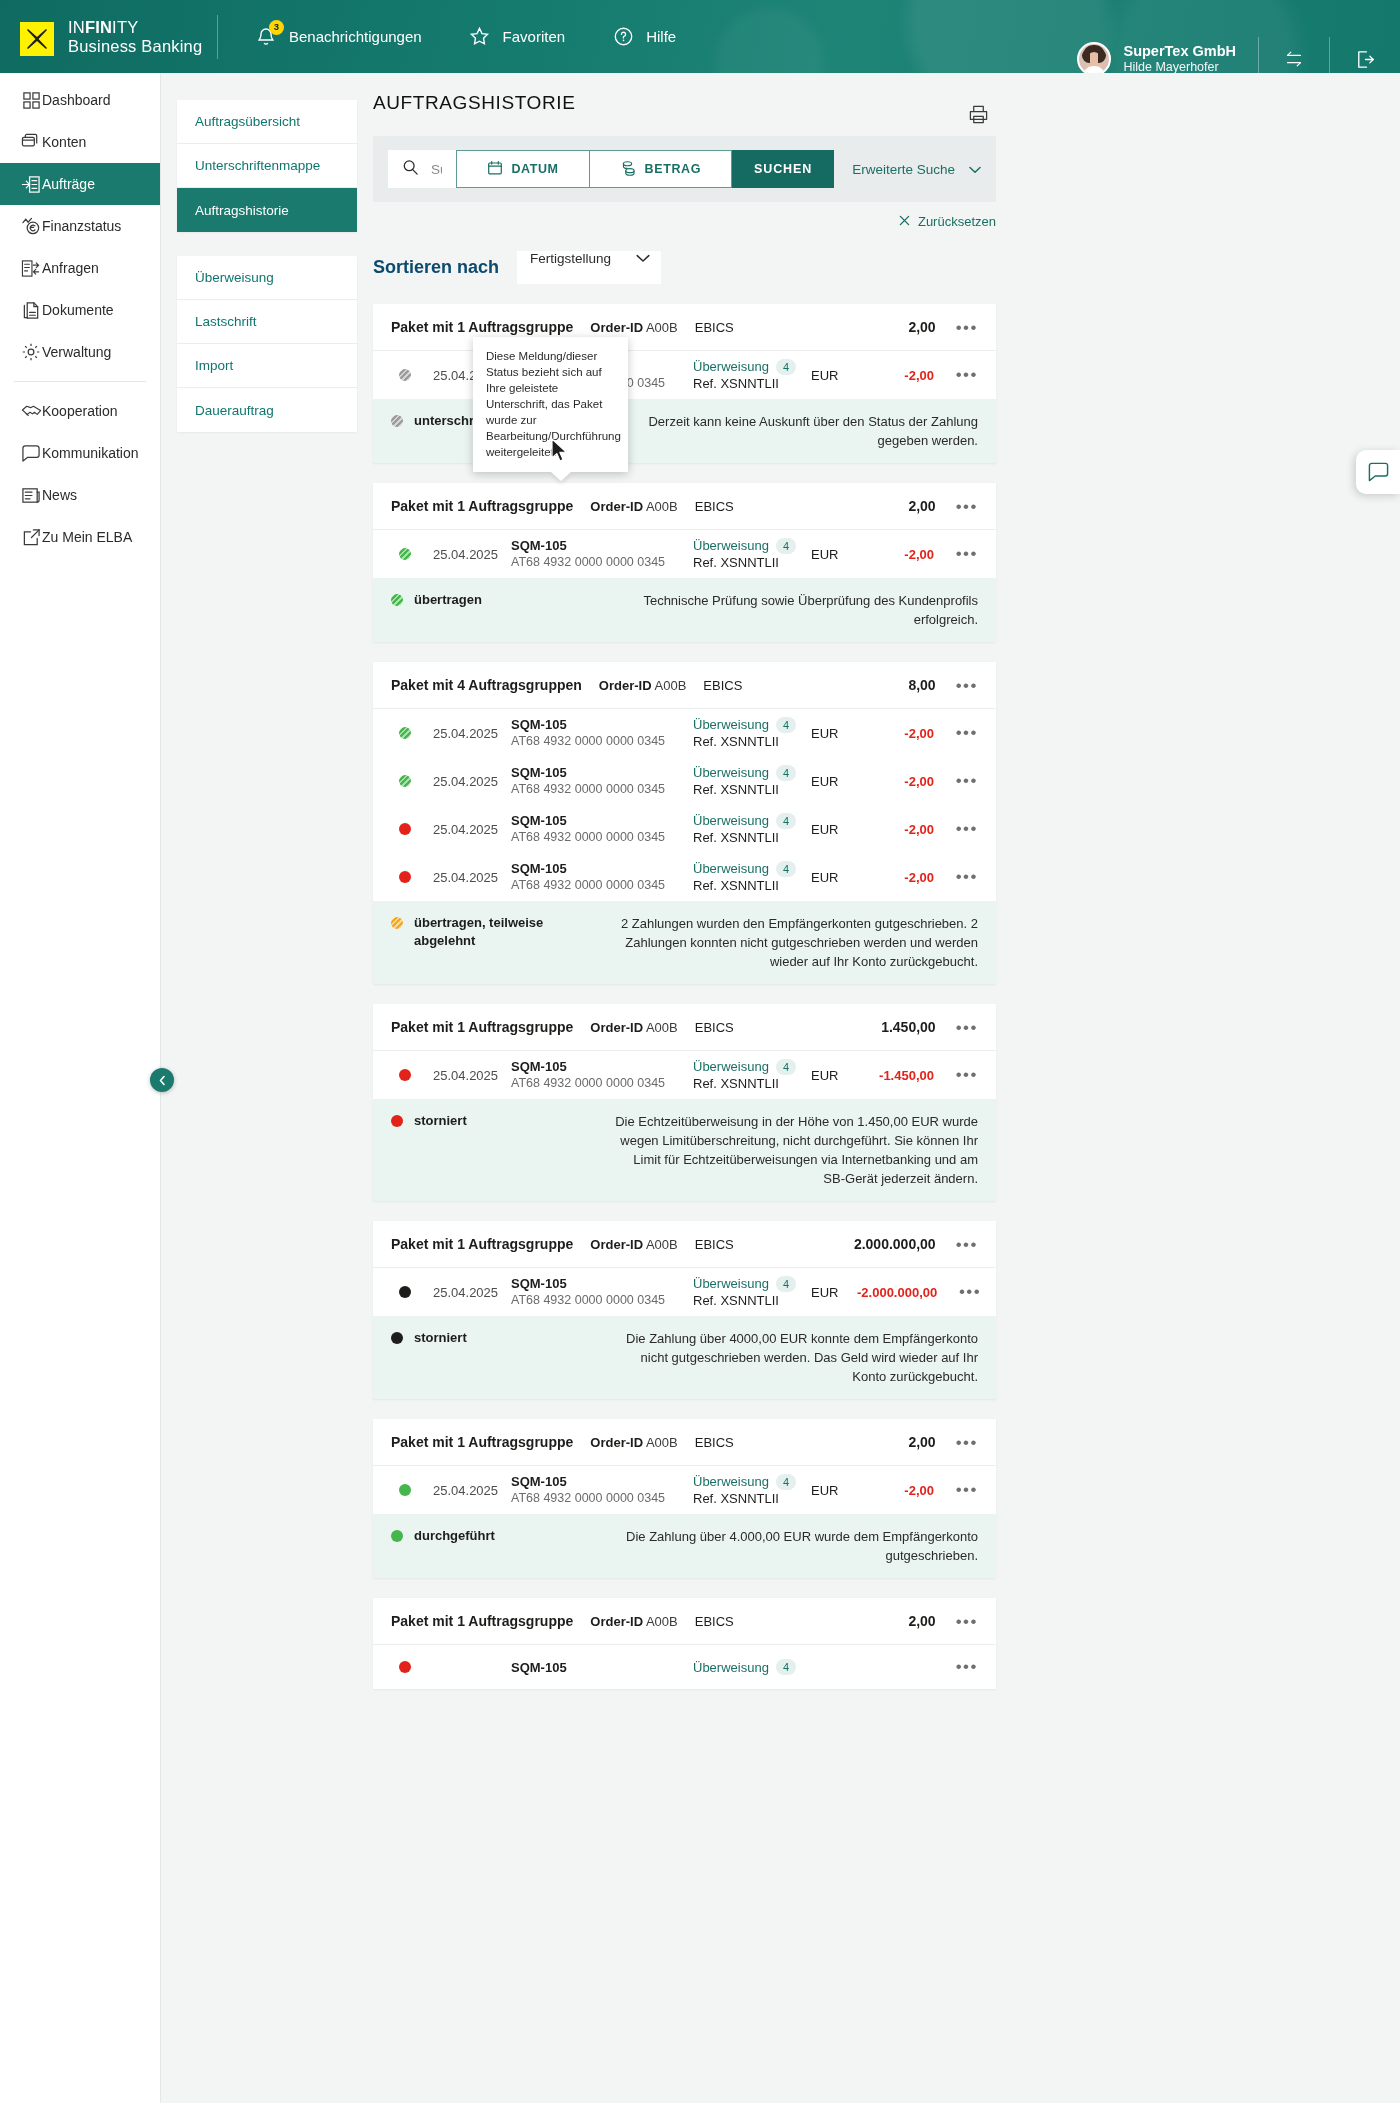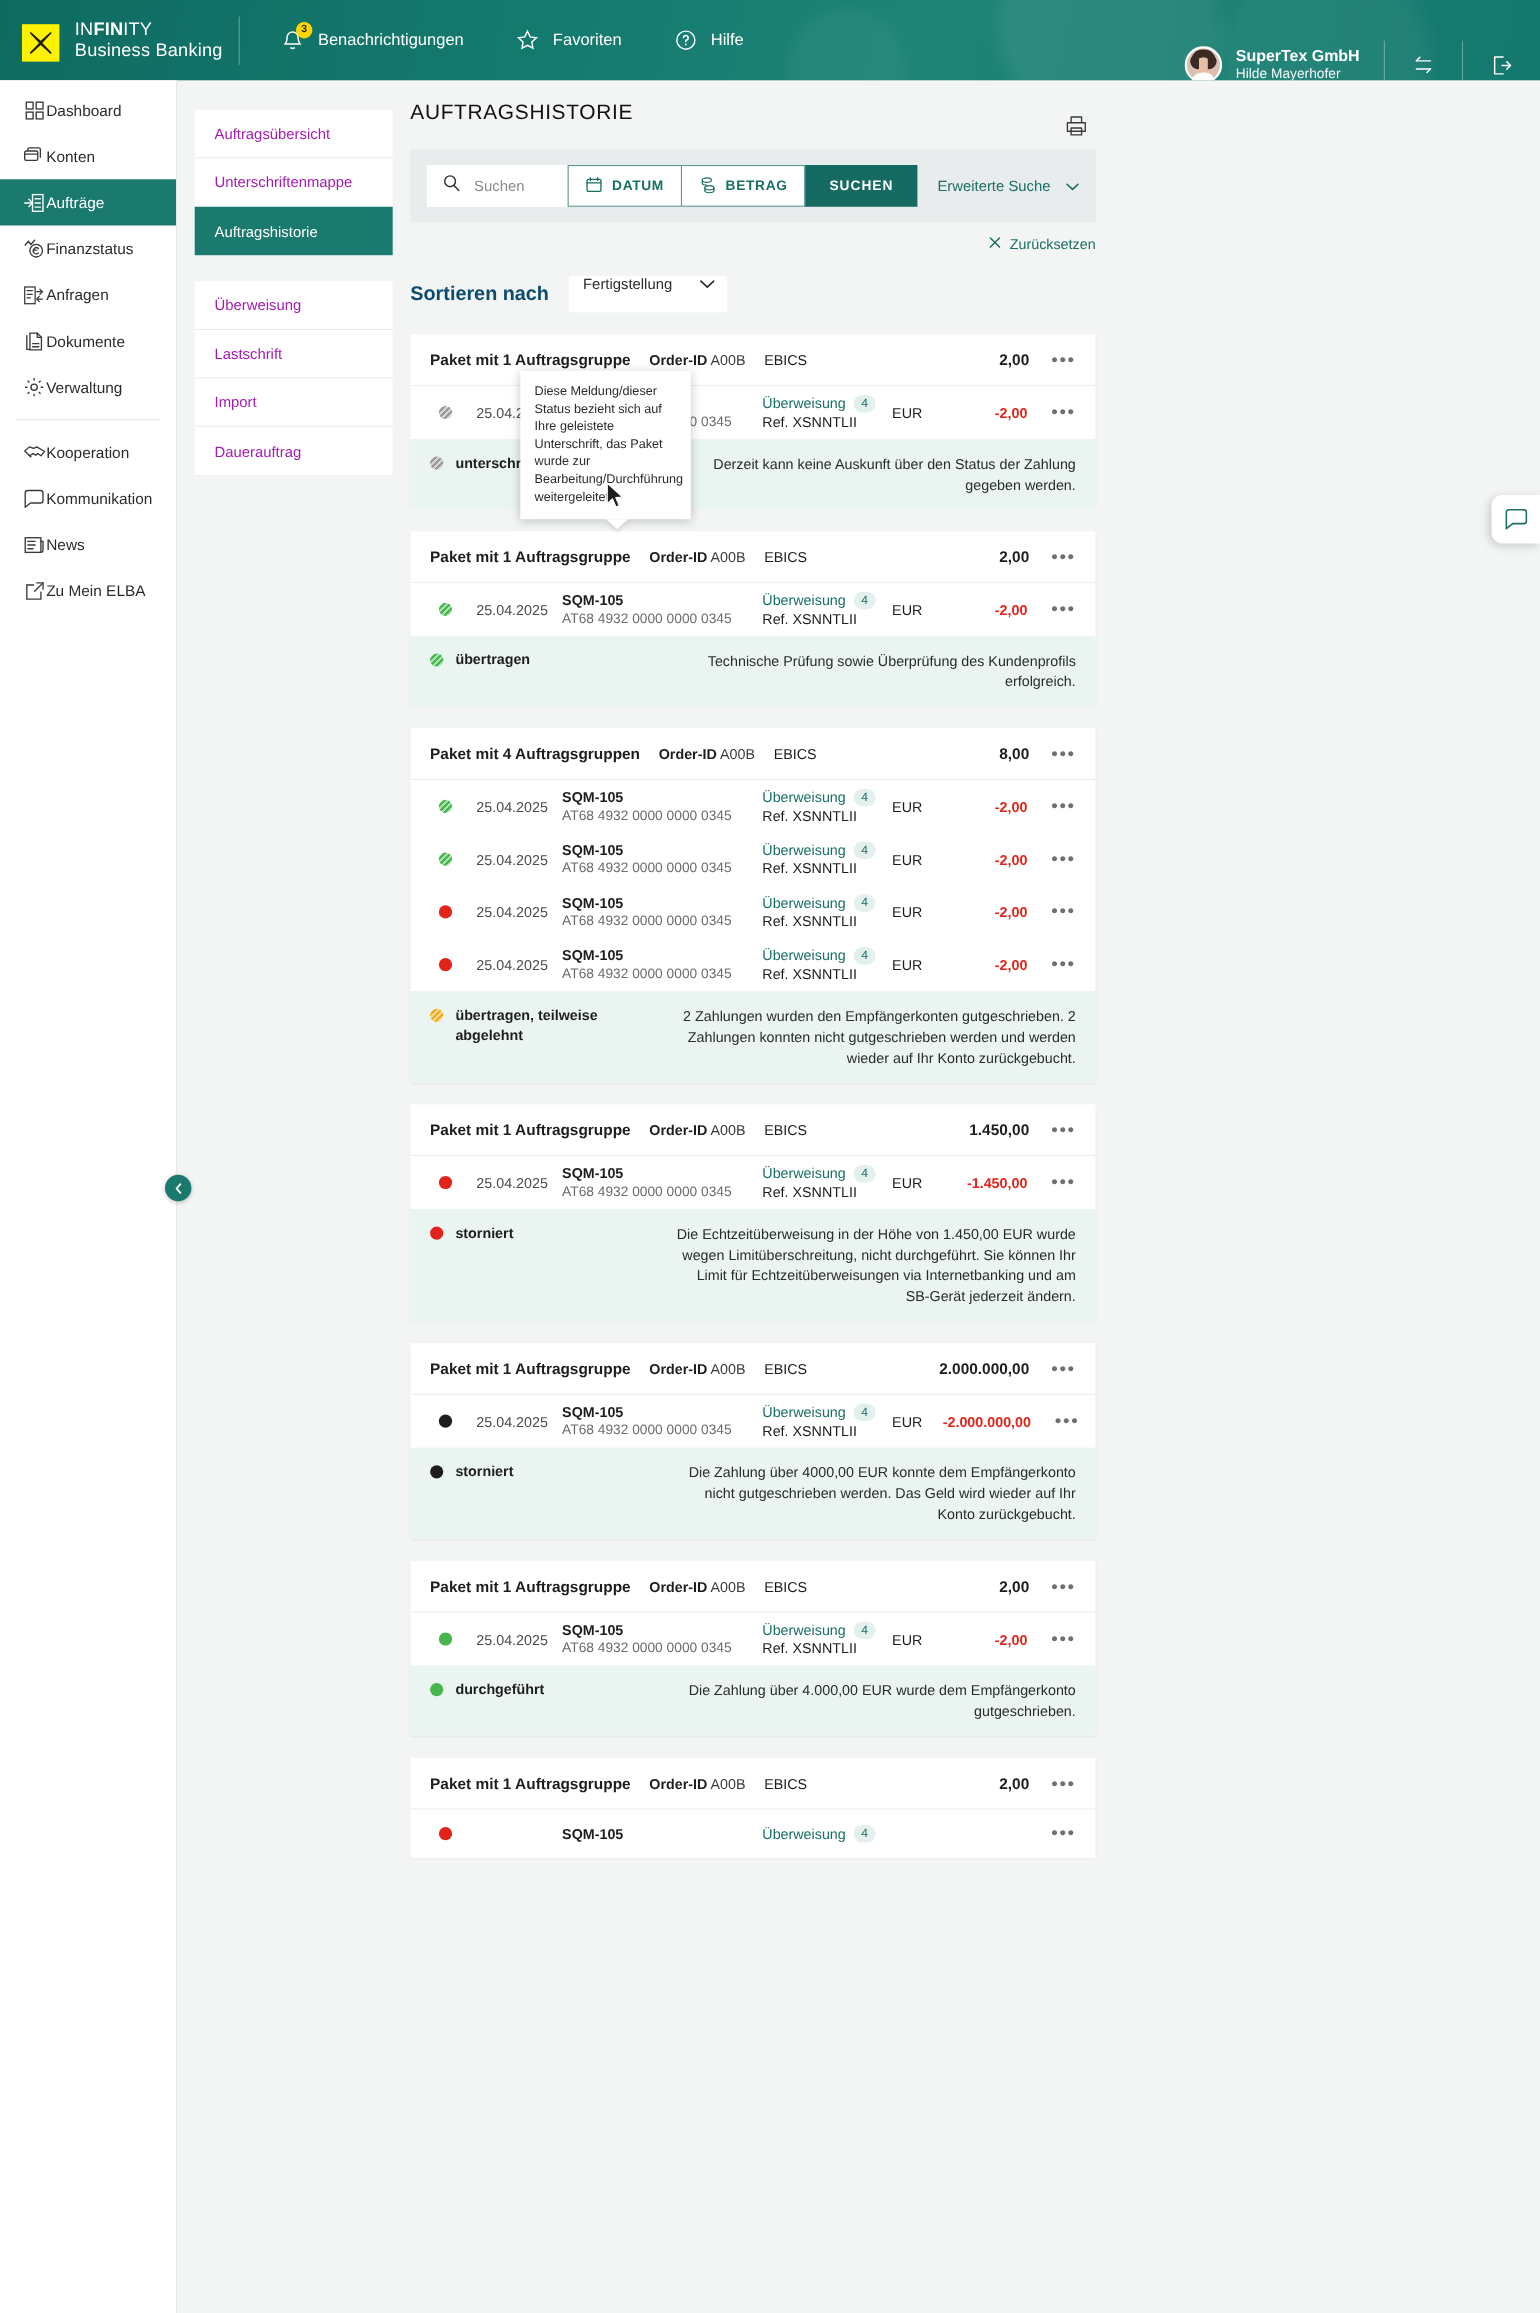--- a/index.html
+++ b/index.html
@@ -83,21 +83,21 @@
     position:absolute; left:150px; top:1068px; width:24px; height:24px; border-radius:50%;
     background:#1a7a6d; color:#fff; display:flex; align-items:center; justify-content:center;
     font-size:12px; cursor:pointer; z-index:5; box-shadow:0 1px 4px rgba(0,0,0,.25);
   }
 
   
   .subnav { position:absolute; left:177px; top:100px; width:180px; }
   .subnav-group { background:#fff; margin-bottom:24px; box-shadow:0 1px 2px rgba(0,0,0,.05);}
   .subnav-item {
     height:44px; display:flex; align-items:center; padding-left:18px;
-    font-size:13.5px; color:#a21caf; border-bottom:1px solid #eceeed; cursor:pointer;
+    font-size:13.5px; color:#0f766e; border-bottom:1px solid #eceeed; cursor:pointer;
   }
   .subnav-item:last-child { border-bottom:none; }
   .subnav-item.active { background:#1a7a6d; color:#fff; }
 
   
   .main { position:absolute; left:373px; top:92px; width:623px; }
   .page-title { font-size:19px; font-weight:400; letter-spacing:.6px; color:#111; margin-bottom:22px; }
   .print-btn { position:absolute; left:968px; top:104px; cursor:pointer; }
 
   .searchbar { background:#e9ecec; padding:14px 15px; display:flex; }
@@ -106,21 +106,21 @@
     padding:0 14px; height:38px;
   }
   .search-field input {
     border:none; outline:none; font-size:13.5px; color:#333; width:100%;
     font-family:"Liberation Sans", sans-serif; background:transparent;
   }
   .search-field input::placeholder { color:#8b8b8b; }
   .filter-btn {
     height:38px; background:#fff; border:1px solid #5d9a92; border-left:none;
     display:flex; align-items:center; justify-content:center; gap:8px;
-    padding:0 15px; font-size:12.5px; font-weight:700; letter-spacing:.6px; color:#1a6f65; cursor:pointer;
+    padding:0 30px; font-size:12.5px; font-weight:700; letter-spacing:.6px; color:#1a6f65; cursor:pointer;
   }
   .filter-btn.first { border-left:1px solid #5d9a92; }
   .btn-suchen {
     height:38px; background:#156b61; color:#fff; border:none; padding:0 22px;
     font-size:12.5px; font-weight:700; letter-spacing:.9px; cursor:pointer;
     font-family:"Liberation Sans", sans-serif;
   }
   .adv-search {
     display:flex; align-items:center; gap:14px; margin-left:18px;
     font-size:13.5px; color:#1a6f65; cursor:pointer; white-space:nowrap;

